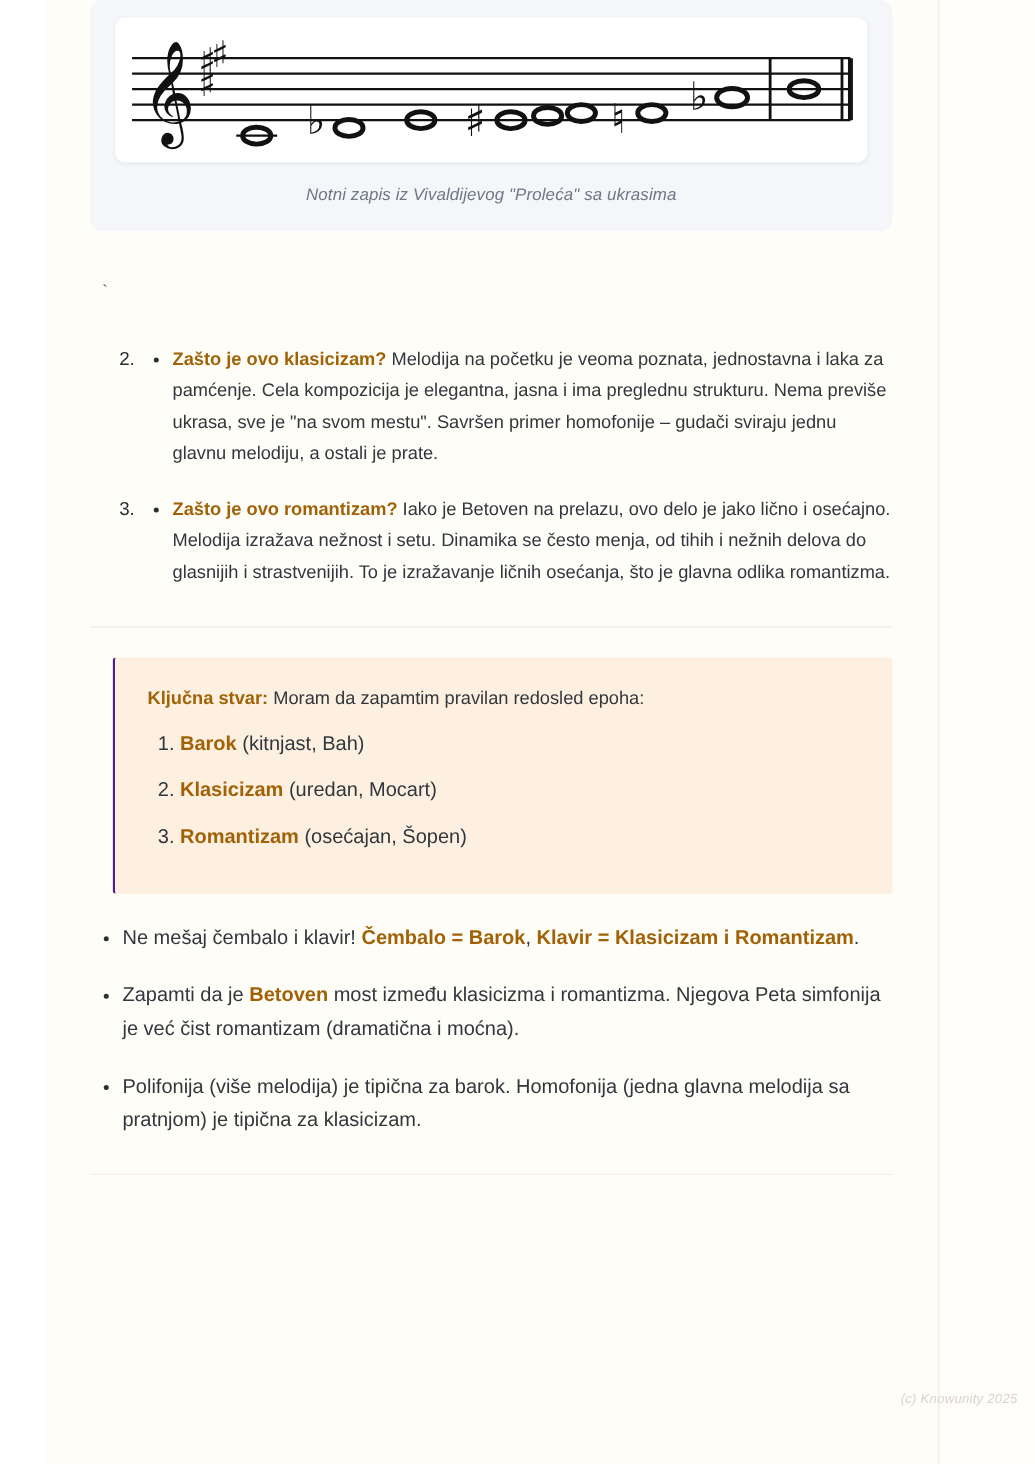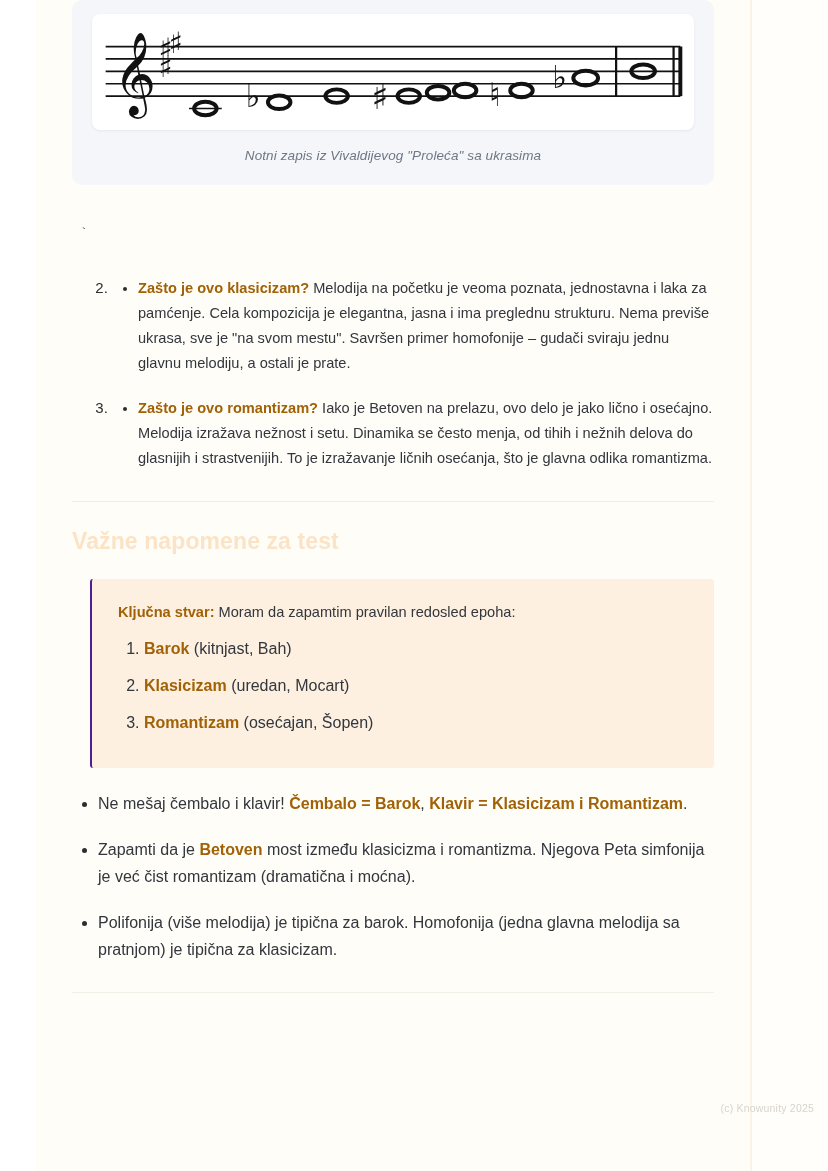--- a/index.html
+++ b/index.html
@@ -187,25 +187,26 @@
   hr.bottom-rule {
     border: 0;
     border-top: 1px solid #f5f0e6;
     margin: 28px 0 0 0;
   }
 
   
   #watermark {
     position: absolute;
     right: 14px;
-    bottom: 57px;
+    bottom: 46px;
     font-size: 10.5px;
     color: #d9d4cb;
     letter-spacing: .2px;
     white-space: nowrap;
+    font-style: italic;
   }
 </style>
 </head>
 <body>
 
 <div id="page-edge-left"></div>
 <div id="page-sheet"></div>
 <div id="page-divider"></div>
 <div id="page-right-pad"></div>
 
@@ -270,21 +271,20 @@
     </li>
     <li>
       <ul class="reason-list">
         <li><span class="b">Zašto je ovo romantizam?</span><span> Iako je Betoven na prelazu, ovo delo je jako lično i osećajno. Melodija izražava nežnost i setu. Dinamika se često menja, od tihih i nežnih delova do glasnijih i strastvenijih. To je izražavanje ličnih osećanja, što je glavna odlika romantizma.</span></li>
       </ul>
     </li>
   </ol>
 
   <hr class="soft-rule">
 
-  <h2 class="section-heading">Važne napomene za test</h2>
 
   <div class="callout">
     <div class="callout-lead">
       <span class="b">Ključna stvar:</span><span> Moram da zapamtim pravilan redosled epoha:</span>
     </div>
     <ol class="callout-list">
       <li><span class="b">Barok</span><span> (kitnjast, Bah)</span></li>
       <li><span class="b">Klasicizam</span><span> (uredan, Mocart)</span></li>
       <li><span class="b">Romantizam</span><span> (osećajan, Šopen)</span></li>
     </ol>

